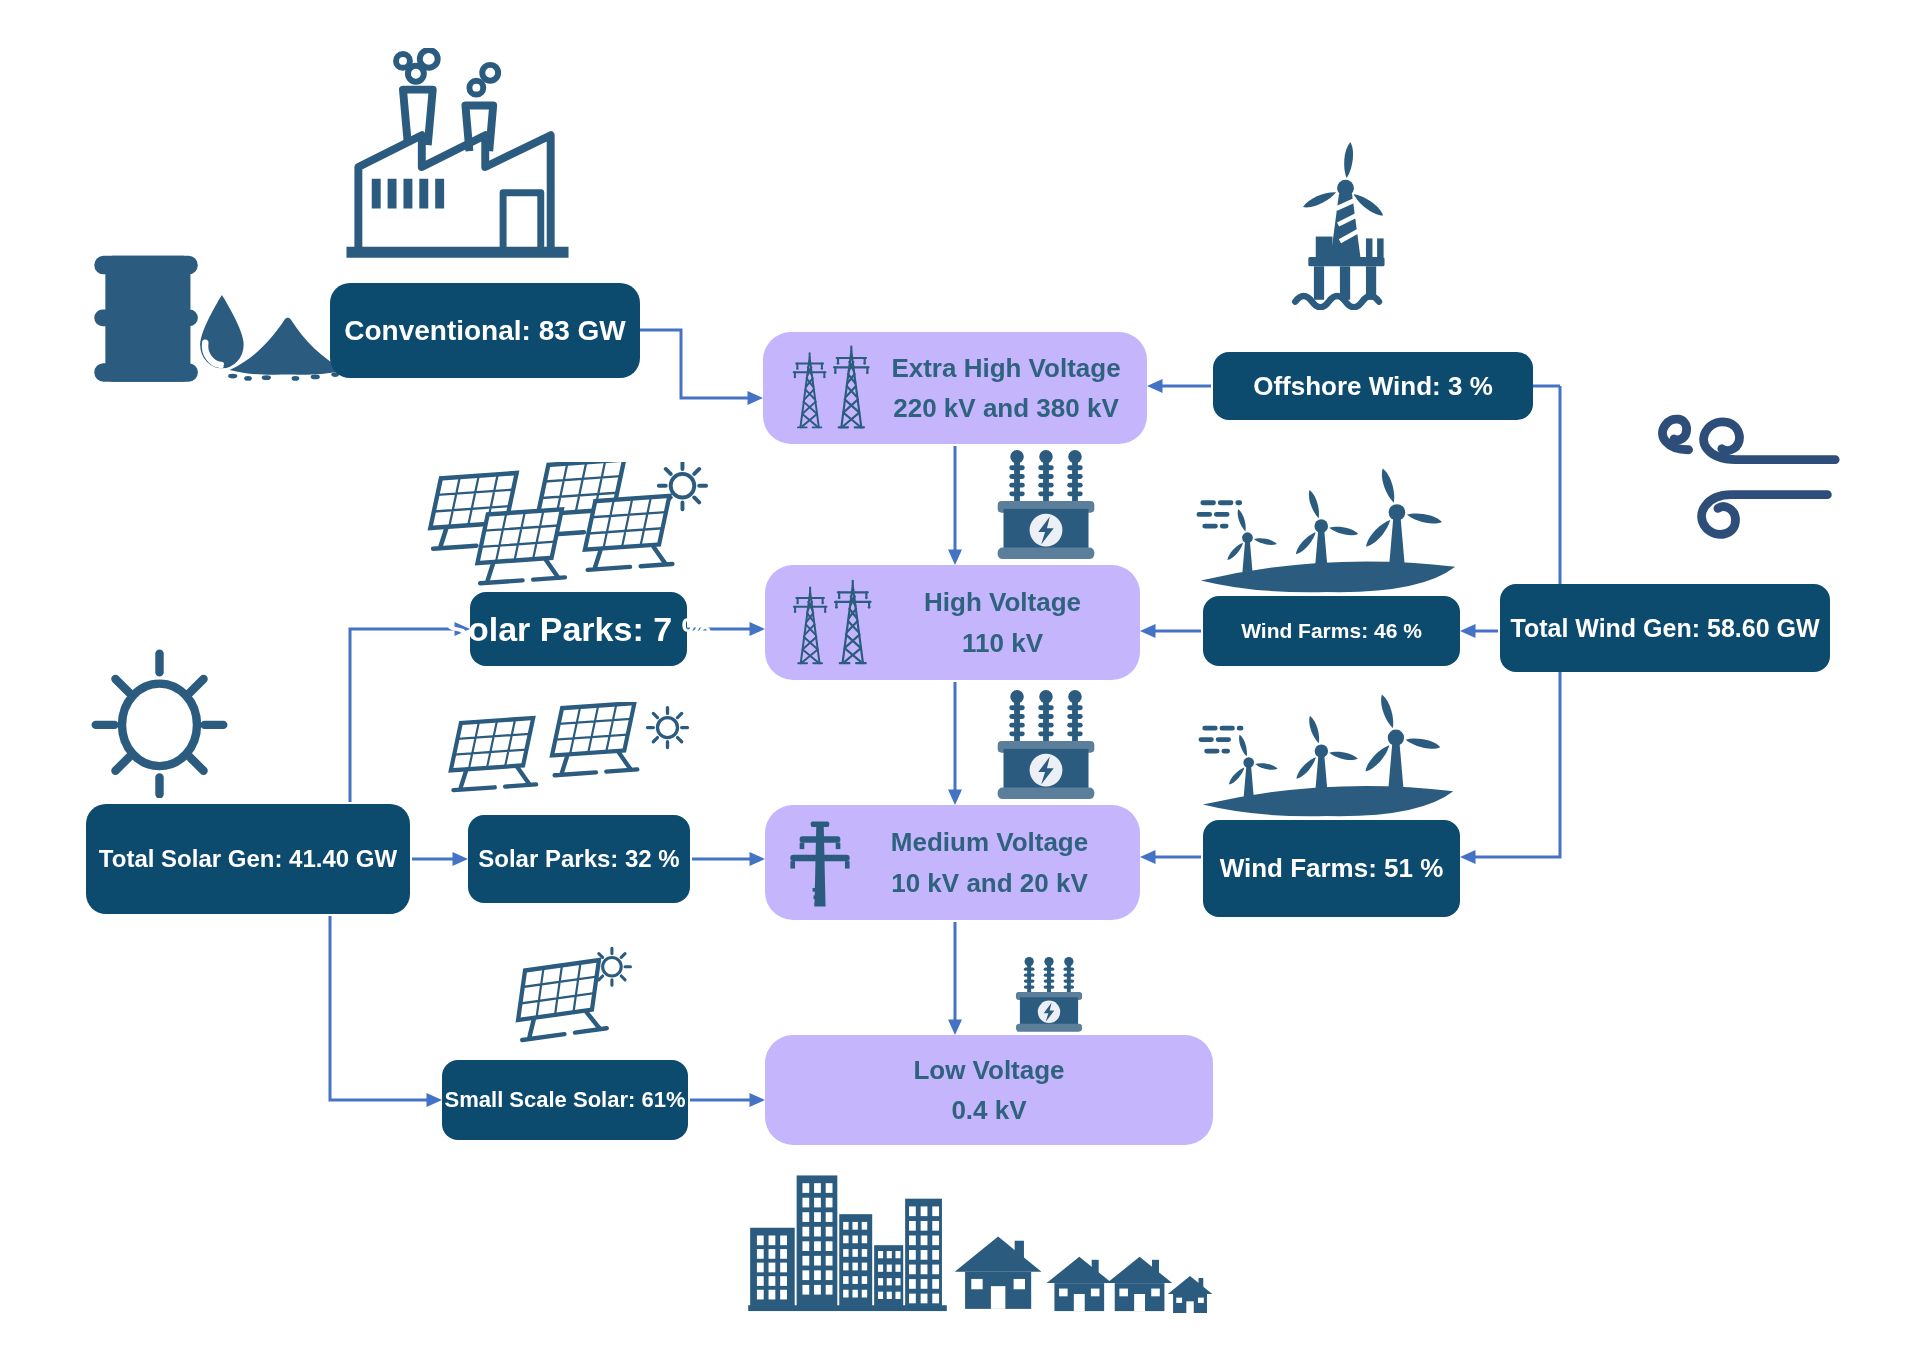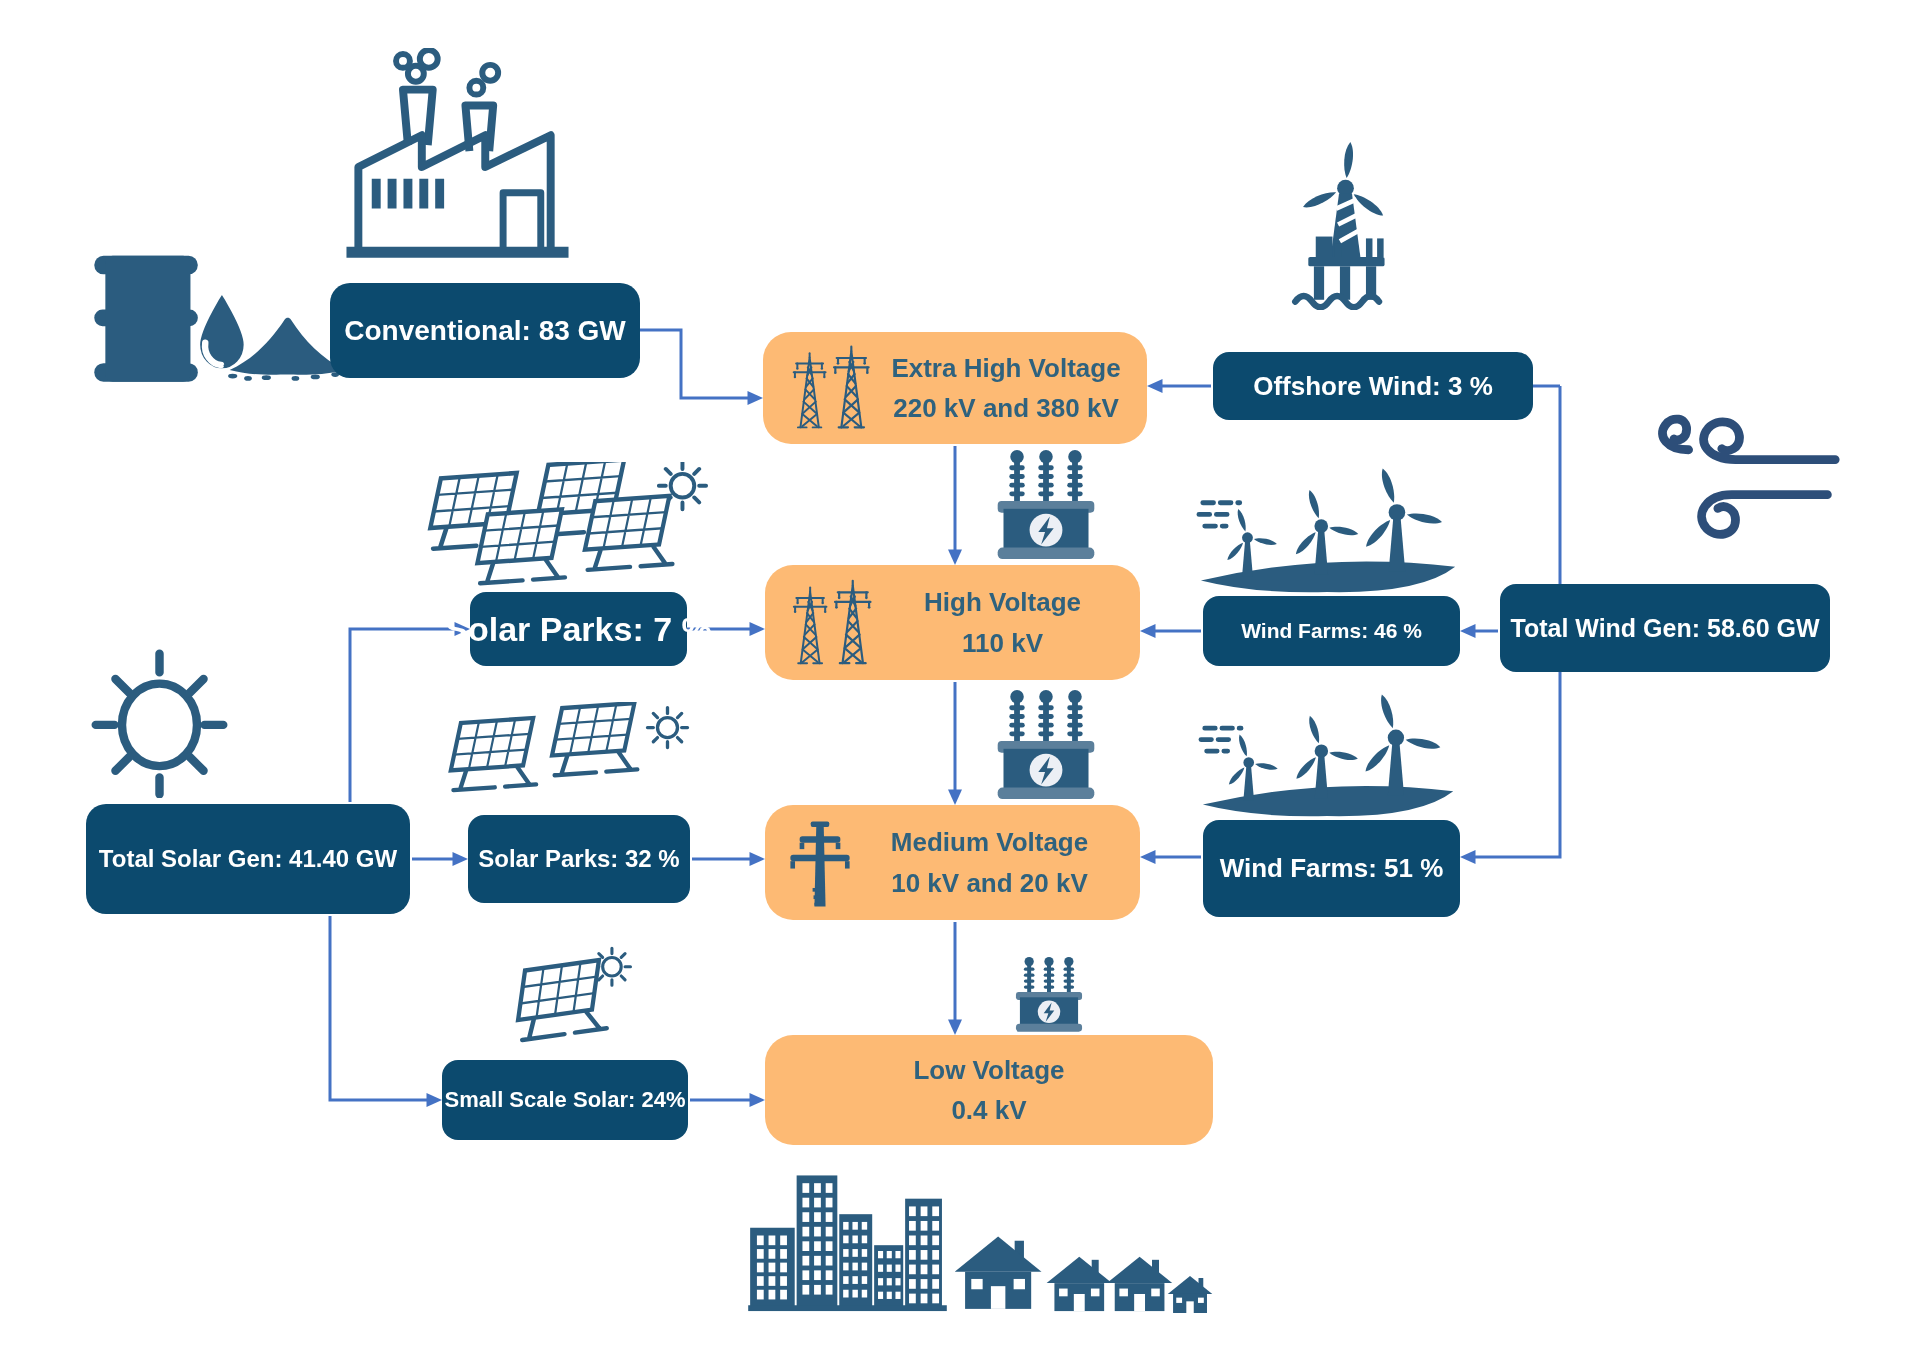--- a/index.html
+++ b/index.html
@@ -3,21 +3,21 @@
 <meta charset="utf-8">
 <style>
   * { margin:0; padding:0; box-sizing:border-box; }
   body { background:#ffffff; font-family:"Liberation Sans", sans-serif; }
   #canvas { position:relative; width:1920px; height:1358px; background:#ffffff; overflow:hidden; }
   svg.connectors { position:absolute; left:0; top:0; z-index:1; }
   .icon { position:absolute; z-index:2; }
   .node { position:absolute; z-index:3; background:#0c4a6e; color:#ffffff; font-weight:bold;
           display:flex; align-items:center; justify-content:center; text-align:center;
           border-radius:16px; white-space:nowrap; }
-  .gbox { position:absolute; z-index:2; background:#fdba74; border-radius:28px;
+  .gbox { position:absolute; z-index:2; background:#c4b5fd; border-radius:28px;
           display:flex; align-items:center; padding:12px 18px; }
   .gbox .gtxt { flex:1; text-align:center; color:#2f627e; font-weight:bold; font-size:26px; line-height:1.55; }
   .gbox .gtxt .sub { font-size:26px; }
 </style>
 </head>
 <body>
 
 <div id="canvas">
 
   <svg width="0" height="0" style="position:absolute" aria-hidden="true">
@@ -354,15 +354,15 @@
   <div class="node" style="left:470px; top:592px; width:217px; height:74px; font-size:34px">Solar Parks: 7 %</div>
 
   <div class="node" style="left:1203px; top:596px; width:257px; height:70px; font-size:21px">Wind Farms: 46 %</div>
 
   <div class="node" style="left:86px; top:804px; width:324px; height:110px; font-size:24px; border-radius:20px">Total Solar Gen: 41.40 GW</div>
 
   <div class="node" style="left:468px; top:815px; width:222px; height:88px; font-size:24px">Solar Parks: 32 %</div>
 
   <div class="node" style="left:1203px; top:820px; width:257px; height:97px; font-size:26px">Wind Farms: 51 %</div>
 
-  <div class="node" style="left:442px; top:1060px; width:246px; height:80px; font-size:22px">Small Scale Solar: 24%</div>
+  <div class="node" style="left:442px; top:1060px; width:246px; height:80px; font-size:22px">Small Scale Solar: 61%</div>
 
 </div>
 
 </body></html>

